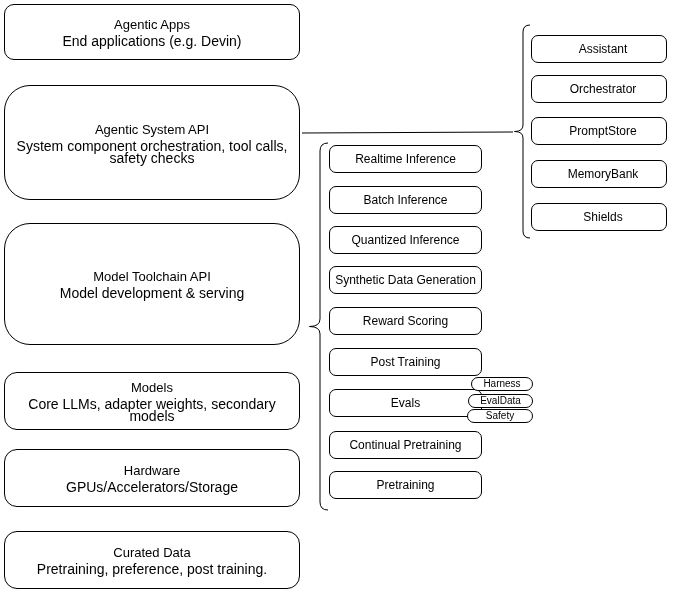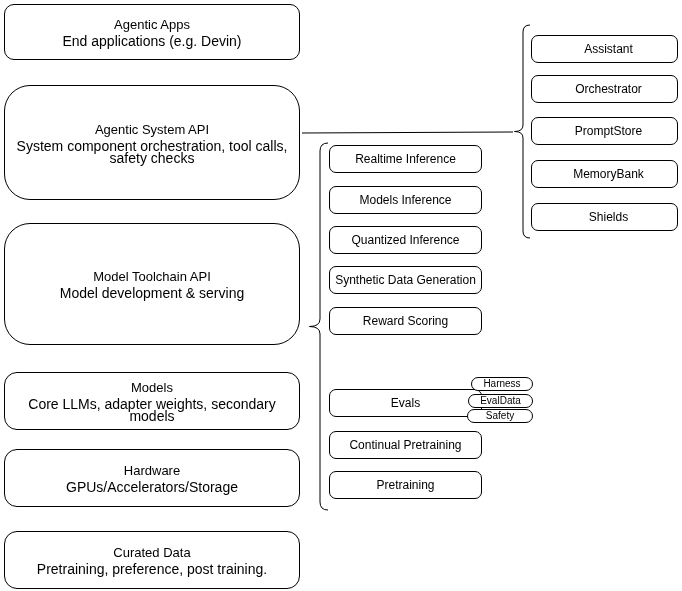--- a/index.html
+++ b/index.html
@@ -51,21 +51,21 @@
     border: 1px solid #000000;
     border-radius: 7px;
     background: #ffffff;
     display: flex;
     align-items: center;
     justify-content: center;
     text-align: center;
     font-size: 12px;
   }
   .node.toolchain { left: 329px; width: 153px; }
-  .node.component { left: 531px; width: 147px; padding-left: 8px; }
+  .node.component { left: 531px; width: 136px; padding-left: 8px; }
 
   
   .pill {
     position: absolute;
     height: 14px;
     border: 1px solid #000000;
     border-radius: 7px;
     background: #ffffff;
     display: flex;
     align-items: center;
@@ -113,24 +113,25 @@
     <div class="layer-title">Hardware</div>
     <div class="layer-subtitle">GPUs/Accelerators/Storage</div>
   </div>
 
   <div class="layer" style="top:531px; height:58px; border-radius:13px;">
     <div class="layer-title">Curated Data</div>
     <div class="layer-subtitle">Pretraining, preference, post training.</div>
   </div>
 
   <div class="node toolchain" style="top:145px;">Realtime Inference</div>
-  <div class="node toolchain" style="top:186px;">Models Inference</div>
+  <div class="node toolchain" style="top:186px;">Batch Inference</div>
   <div class="node toolchain" style="top:226px;">Quantized Inference</div>
   <div class="node toolchain" style="top:266px;">Synthetic Data Generation</div>
   <div class="node toolchain" style="top:307px;">Reward Scoring</div>
+  <div class="node toolchain" style="top:348px;">Post Training</div>
   <div class="node toolchain" style="top:389px;">Evals</div>
   <div class="node toolchain" style="top:431px;">Continual Pretraining</div>
   <div class="node toolchain" style="top:471px;">Pretraining</div>
 
   <div class="pill" style="left:471px; top:377px; width:62px;">Harness</div>
   <div class="pill" style="left:468px; top:394px; width:65px;">EvalData</div>
   <div class="pill" style="left:467px; top:409px; width:66px;">Safety</div>
 
   <div class="node component" style="top:35px;">Assistant</div>
   <div class="node component" style="top:75px;">Orchestrator</div>

